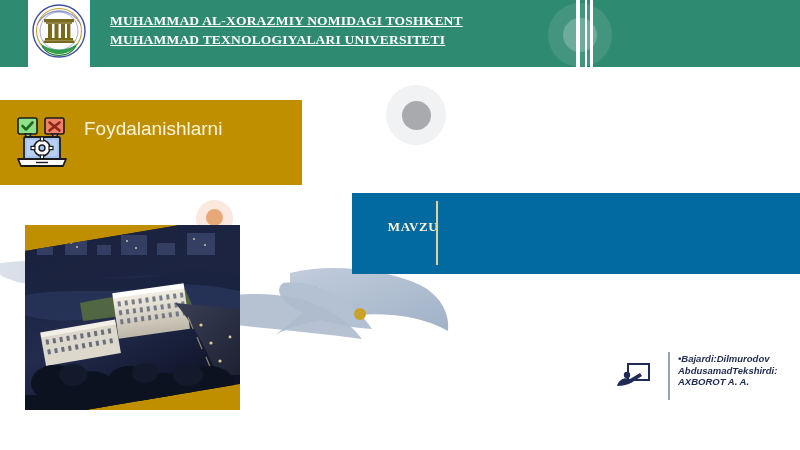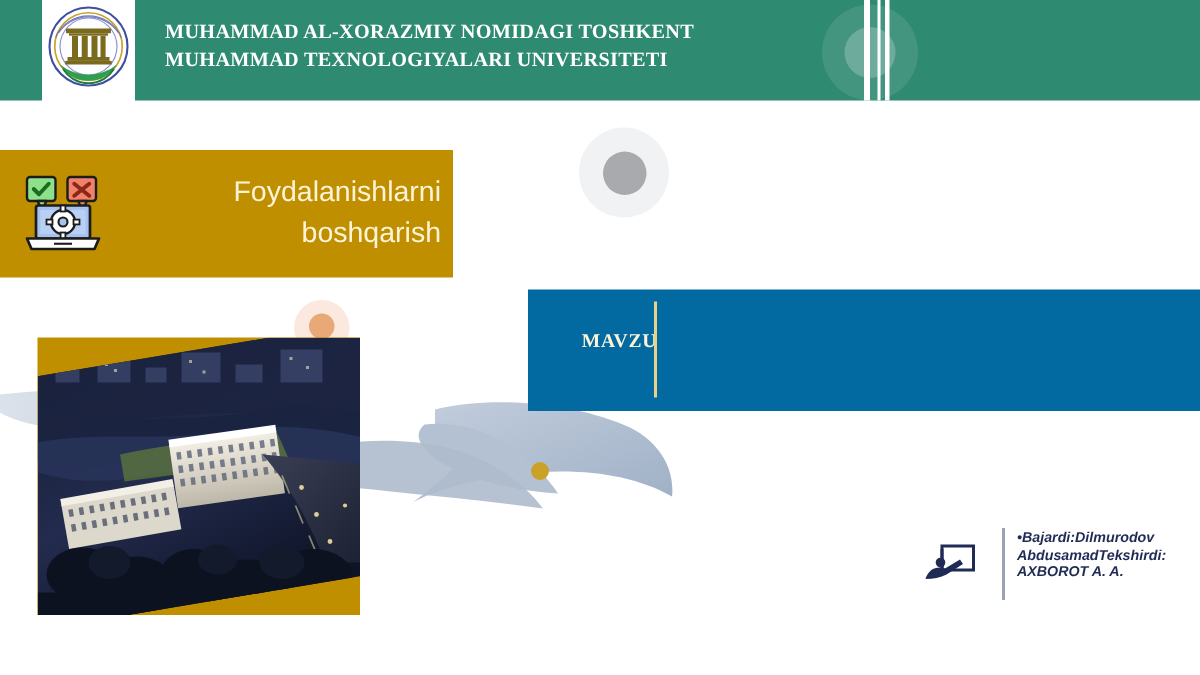--- a/index.html
+++ b/index.html
@@ -34,32 +34,33 @@
   }
   .logo-emblem{
     position:absolute;left:31px;top:3px;width:56px;height:56px;
   }
   .header-title{
     position:absolute;left:110px;top:11px;width:470px;
     color:#ffffff;
     font-family:"Liberation Serif", serif;
     font-weight:bold;font-size:13.5px;line-height:19px;
     letter-spacing:0.2px;
+    text-decoration:underline;
   }
   .header-title .l2{display:block;}
 
   
   .title-box{
     position:absolute;left:0;top:100px;width:302px;height:85px;
     background:#bf8f00;
   }
   .title-box .tb-icon{position:absolute;left:14px;top:14px;width:56px;height:56px;}
   .title-box .tb-text{
     position:absolute;left:84px;top:15px;width:210px;
-    color:#fdf4d8;font-size:19px;line-height:27px;text-align:right;
+    color:#fdf4d8;font-size:19px;line-height:27px;text-align:left;
   }
 
   
   .gray-ring{
     position:absolute;left:386px;top:85px;width:60px;height:60px;border-radius:50%;
     background:#f1f2f4;
   }
   .gray-dot{
     position:absolute;left:402px;top:101px;width:29px;height:29px;border-radius:50%;
     background:#a9aaae;
@@ -208,21 +209,20 @@
             <rect x="7" y="-1.6" width="4" height="3.2"></rect>
           </g>
         </g>
 
         <path d="M4 45 L52 45 L49 52 L7 52 Z" fill="#ffffff" stroke="#1c1c1c" stroke-width="1.8" stroke-linejoin="round"></path>
         <line x1="22" y1="48.5" x2="34" y2="48.5" stroke="#1c1c1c" stroke-width="1.4"></line>
       </svg>
     </div>
     <div class="tb-text">
       <span>Foydalanishlarni</span><br>
-      <span>boshqarish</span>
     </div>
   </div>
 
   <div class="peach-ring"></div>
   <div class="peach-dot"></div>
 
   <div class="photo-wrap">
     <div class="photo-gold"></div>
     <div class="photo-img">
       <svg width="215" height="185" viewBox="0 0 215 185" preserveAspectRatio="none">

